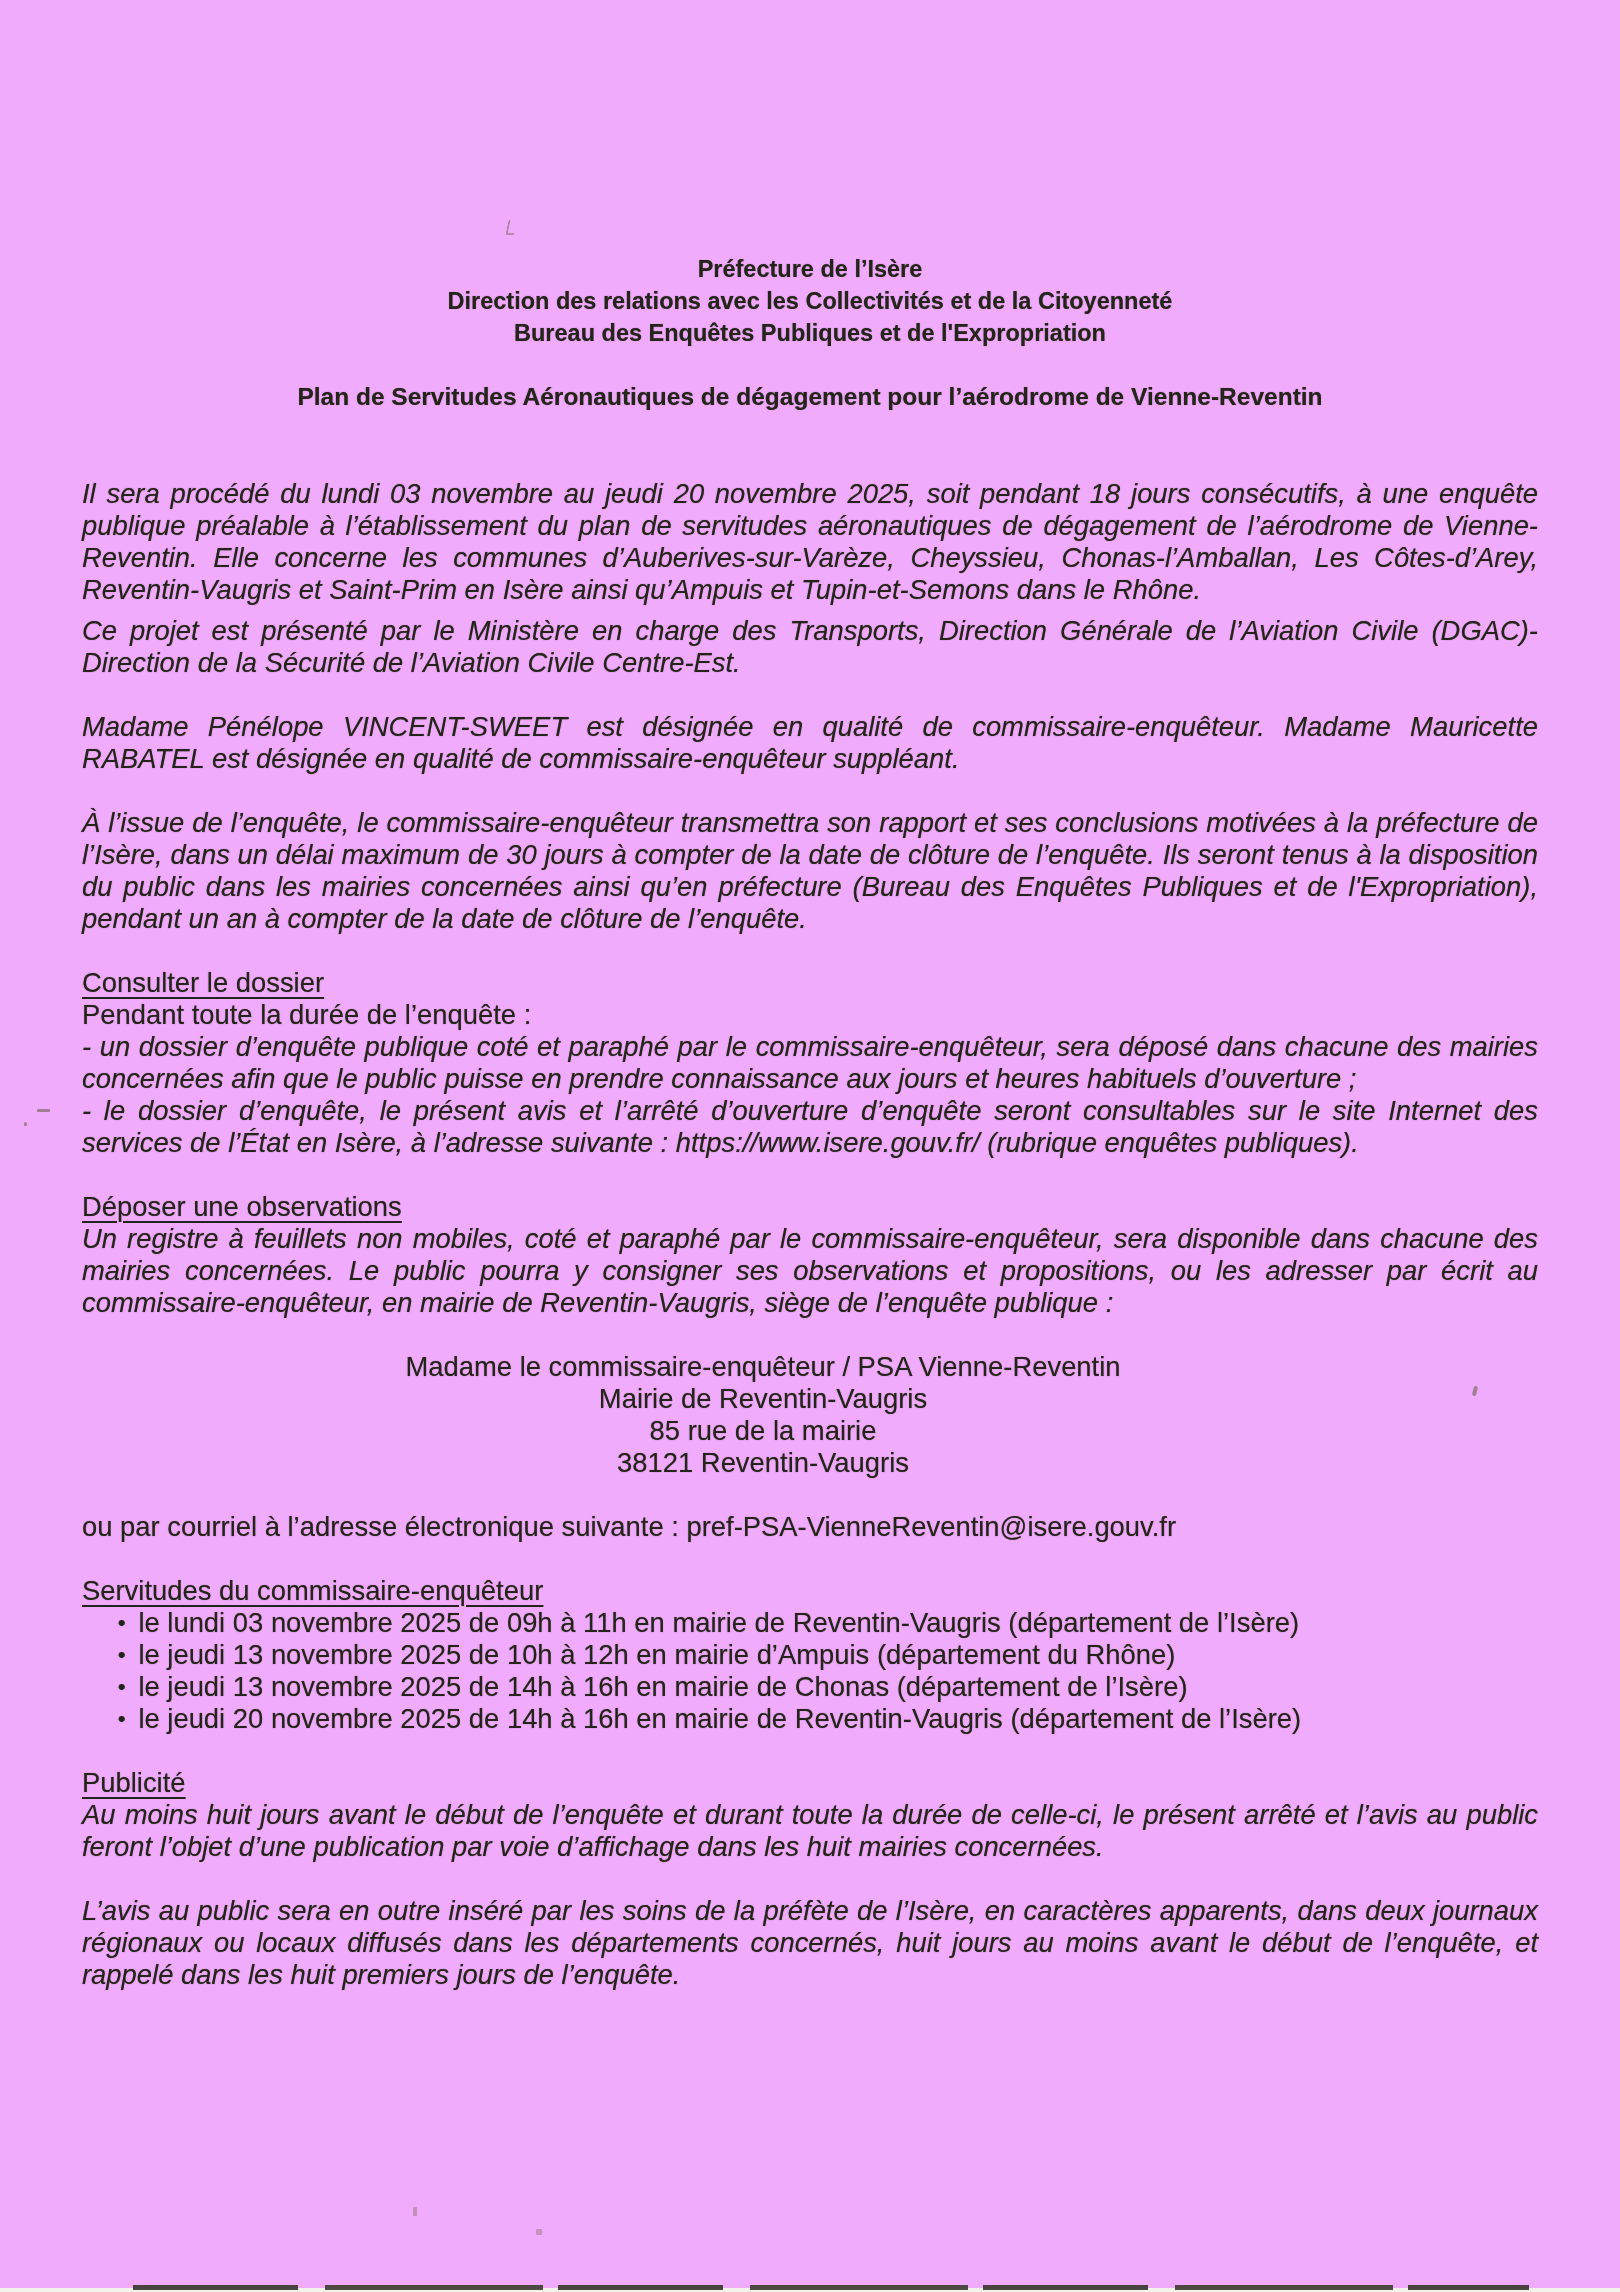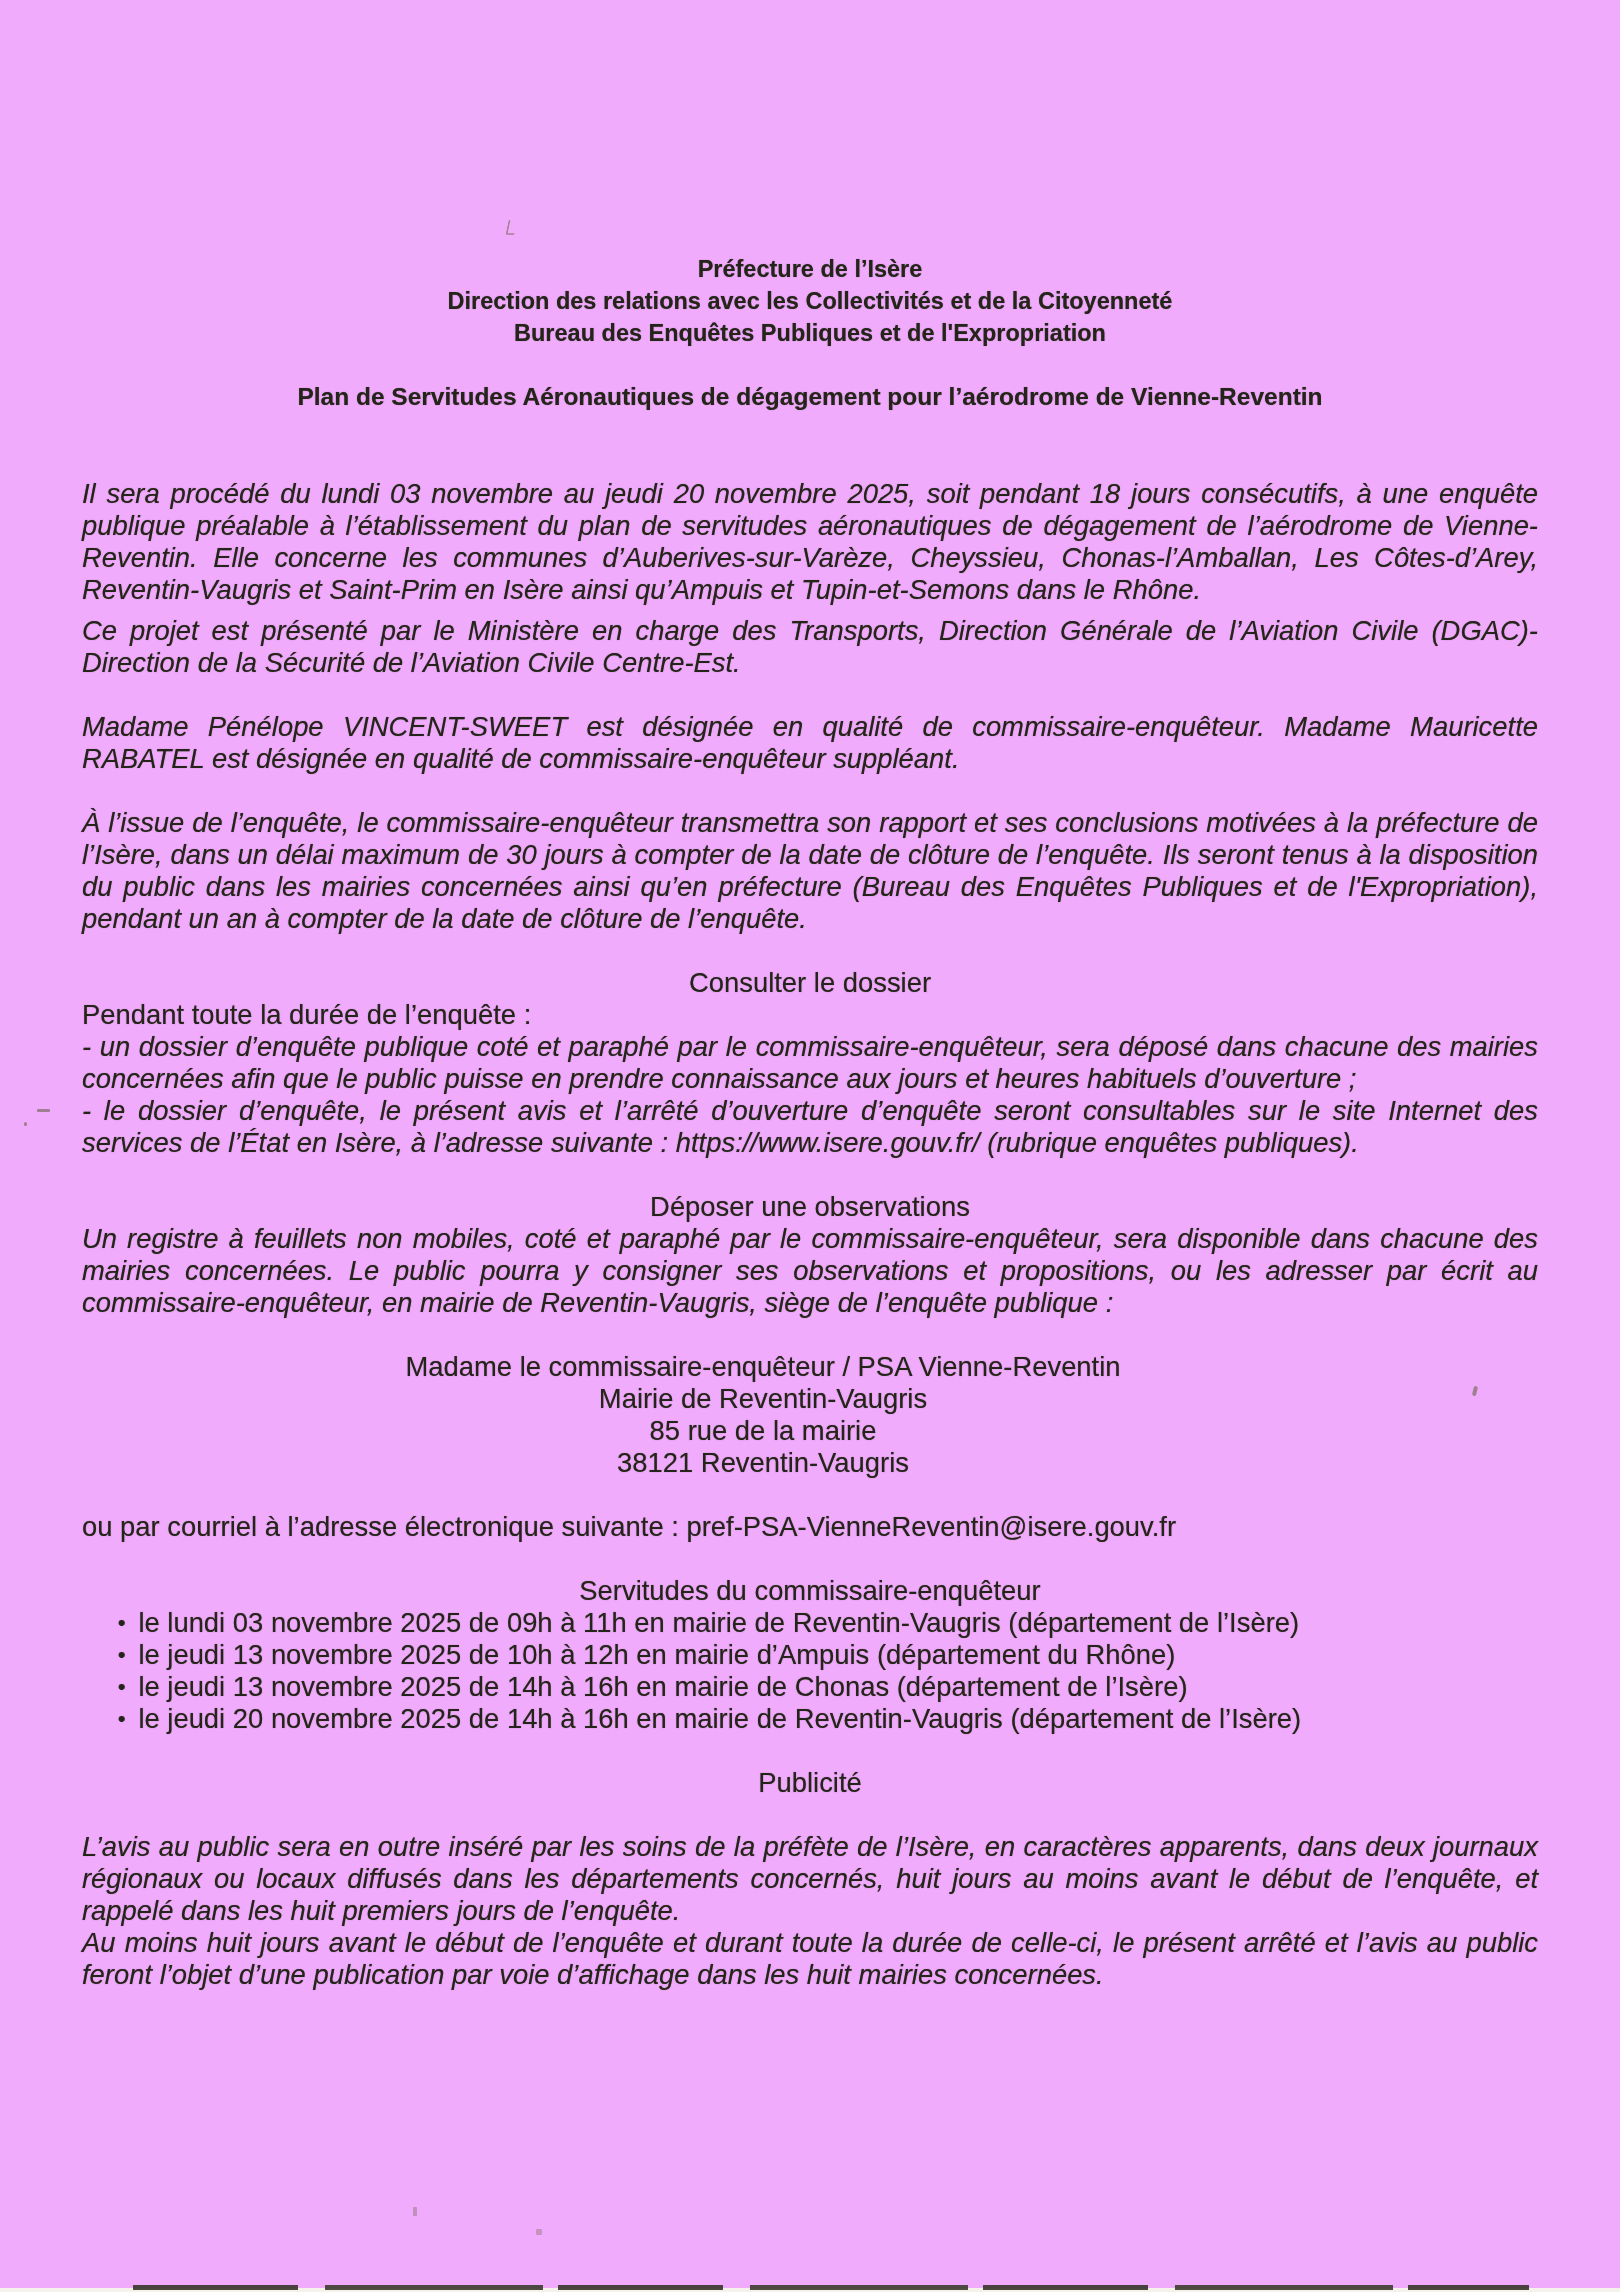--- a/index.html
+++ b/index.html
@@ -26,23 +26,23 @@
   .title-block div { line-height:32px; }
 
   
   p { margin:0; }
   .just { text-align:justify;font-style:italic; }
   .first-para { margin-top:65px; }
   .tight { margin-top:8.8px; }
   .gap { margin-top:32px; }
 
   .section-heading {
+    text-decoration:underline;
     text-underline-offset:4.9px;
     text-decoration-thickness:2px;
-    text-align:center;
   }
 
   .address-block { text-align:center; position:relative; left:-47px; }
   .address-block div { line-height:32px; }
 
   .bullet-row { padding-left:35px; }
   .bullet-dot { display:inline-block; margin-right:11.8px; transform:scale(.82); }
 
   
   .artifact { position:absolute; background:rgba(95,92,55,.55); border-radius:1px; }
@@ -108,22 +108,22 @@
     <div class="gap">
       <div class="section-heading">Servitudes du commissaire-enquêteur</div>
       <div class="bullet-row"><span class="bullet-dot">•</span><span>le lundi 03 novembre 2025 de 09h à 11h en mairie de Reventin-Vaugris (département de l’Isère)</span></div>
       <div class="bullet-row"><span class="bullet-dot">•</span><span>le jeudi 13 novembre 2025 de 10h à 12h en mairie d’Ampuis (département du Rhône)</span></div>
       <div class="bullet-row"><span class="bullet-dot">•</span><span>le jeudi 13 novembre 2025 de 14h à 16h en mairie de Chonas (département de l’Isère)</span></div>
       <div class="bullet-row"><span class="bullet-dot">•</span><span>le jeudi 20 novembre 2025 de 14h à 16h en mairie de Reventin-Vaugris (département de l’Isère)</span></div>
     </div>
 
     <div class="gap">
       <div class="section-heading">Publicité</div>
+      <p class="just">Au moins huit jours avant le début de l’enquête et durant toute la durée de celle-ci, le présent arrêté et l’avis au public feront l’objet d’une publication par voie d’affichage dans les huit mairies concernées.</p>
       <p class="just gap">L’avis au public sera en outre inséré par les soins de la préfète de l’Isère, en caractères apparents, dans deux journaux régionaux ou locaux diffusés dans les départements concernés, huit jours au moins avant le début de l’enquête, et rappelé dans les huit premiers jours de l’enquête.</p>
-      <p class="just">Au moins huit jours avant le début de l’enquête et durant toute la durée de celle-ci, le présent arrêté et l’avis au public feront l’objet d’une publication par voie d’affichage dans les huit mairies concernées.</p>
     </div>
 
   </div>
 
   <div class="artifact a-squiggle"></div>
   <div class="artifact a-dash"></div>
   <div class="artifact a-dot1"></div>
   <div class="artifact a-comma"></div>
   <div class="artifact a-speck1"></div>
   <div class="artifact a-speck2"></div>

